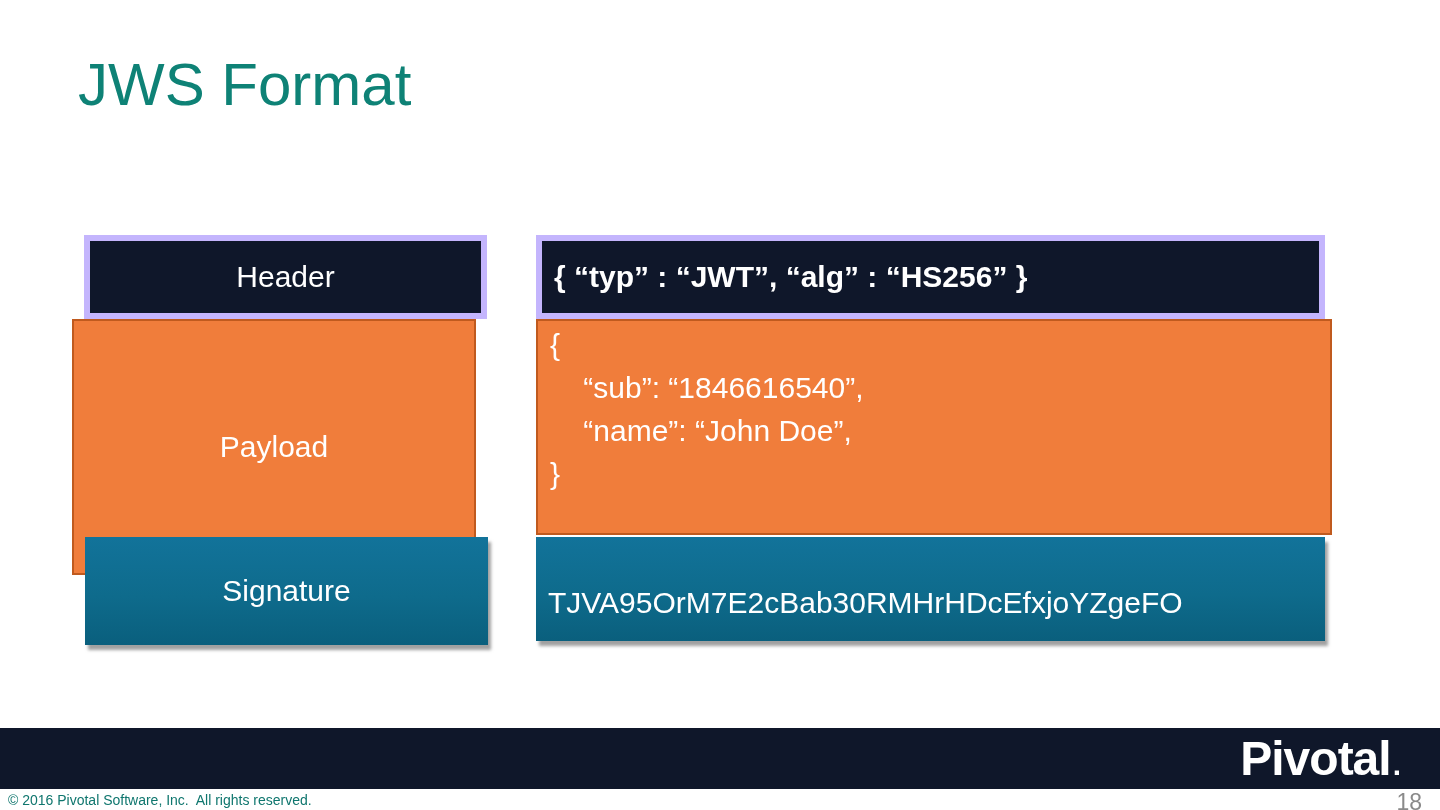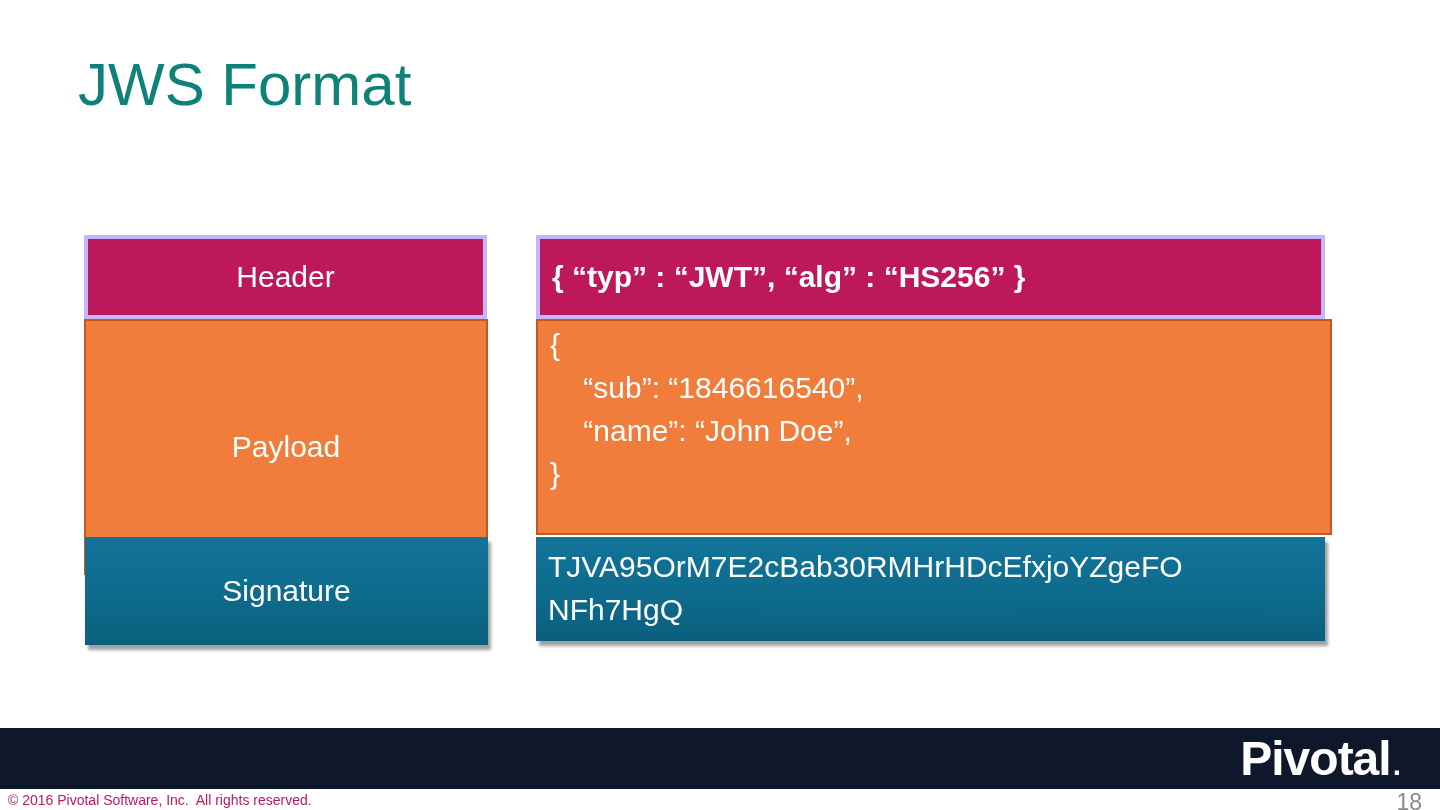--- a/index.html
+++ b/index.html
@@ -18,54 +18,54 @@
   }
 
   .box{
     position:absolute;box-sizing:border-box;
     color:#ffffff;font-size:30px;
     display:flex;align-items:center;
   }
   .box.centered{justify-content:center;}
 
   
-  .hdr-fill{background:#be185d;border:4px solid #c4b5fd;}
+  .hdr-fill{background:#0f172a;border:6px solid #c4b5fd;}
   .pay-fill{background:#F07D3B;border:2px solid #C05A1E;}
   .sig-fill{
     background:linear-gradient(180deg,#12739A 0%, #0E6B8C 55%, #0A5F7D 100%);
     box-shadow:3px 5px 3px rgba(130,130,130,0.75);
   }
 
   .lbl-header{left:84px;top:235px;width:403px;height:84px;}
-  .lbl-payload{left:84px;top:319px;width:404px;height:256px;}
+  .lbl-payload{left:72px;top:319px;width:404px;height:256px;}
   .lbl-signature{left:85px;top:537px;width:403px;height:108px;}
 
   .rc-header{left:536px;top:235px;width:789px;height:84px;padding-left:12px;font-weight:bold;}
   .rc-payload{left:536px;top:319px;width:796px;height:216px;
     display:block;padding:2px 0 0 12px;}
   .rc-signature{left:536px;top:537px;width:789px;height:104px;
     display:block;padding:8px 0 0 12px;}
 
   .code-line{white-space:pre;line-height:43px;font-size:30px;}
-  .sig-line{white-space:pre;line-height:43px;font-size:30px;}
+  .sig-line{white-space:pre;line-height:43px;font-size:30px;margin-top:36px;}
 
   .footer-bar{
     position:absolute;left:0;top:728px;width:1440px;height:61px;
     background:#0f172a;
   }
   .logo{
     position:absolute;right:40px;top:3px;
     color:#ffffff;font-size:48px;font-weight:700;letter-spacing:-1px;
     display:flex;align-items:baseline;
   }
   .logo-mark{font-size:30px;font-weight:700;margin-left:2px;}
 
   .copyright{
     position:absolute;left:8px;top:792px;
-    font-size:14px;color:#be185d;white-space:pre;
+    font-size:14px;color:#0f766e;white-space:pre;
   }
   .page-number{
     position:absolute;right:18px;top:789px;
     font-size:23px;color:#8A8A8A;
   }
 </style>
 </head>
 <body>
 
 <div class="slide">

